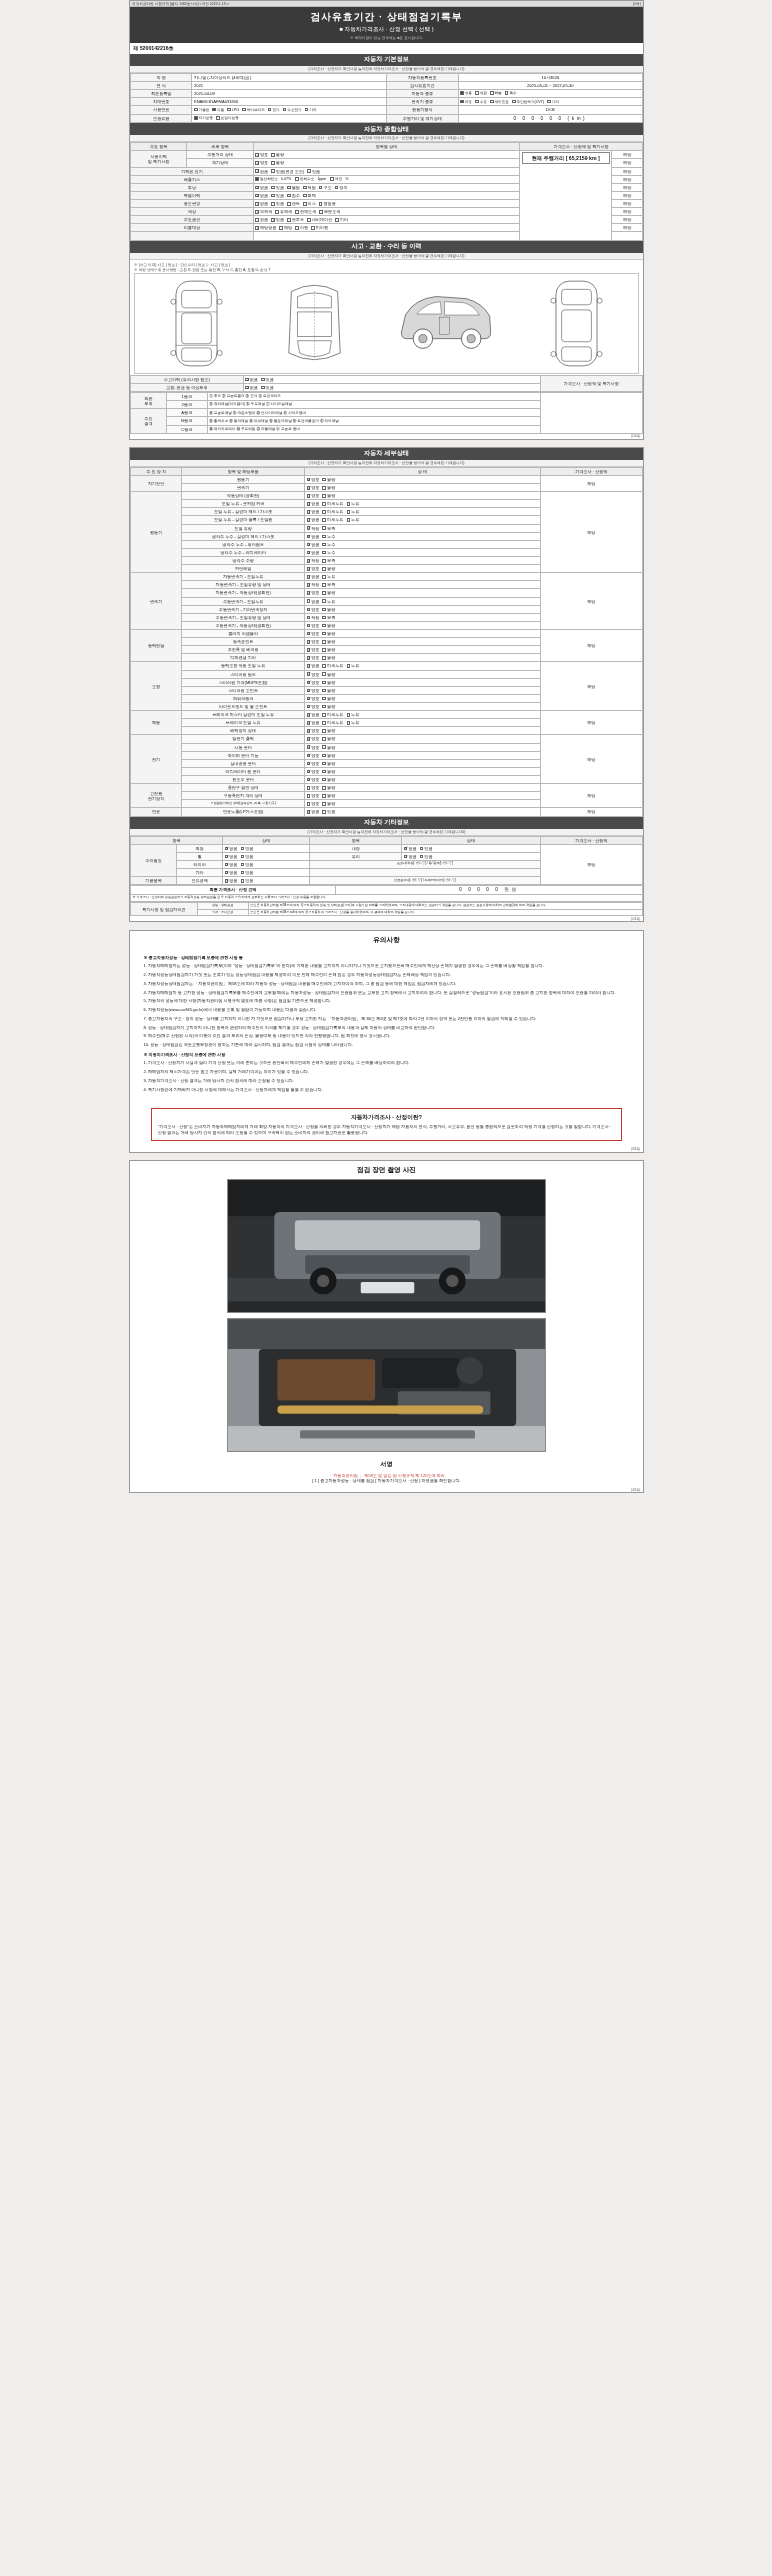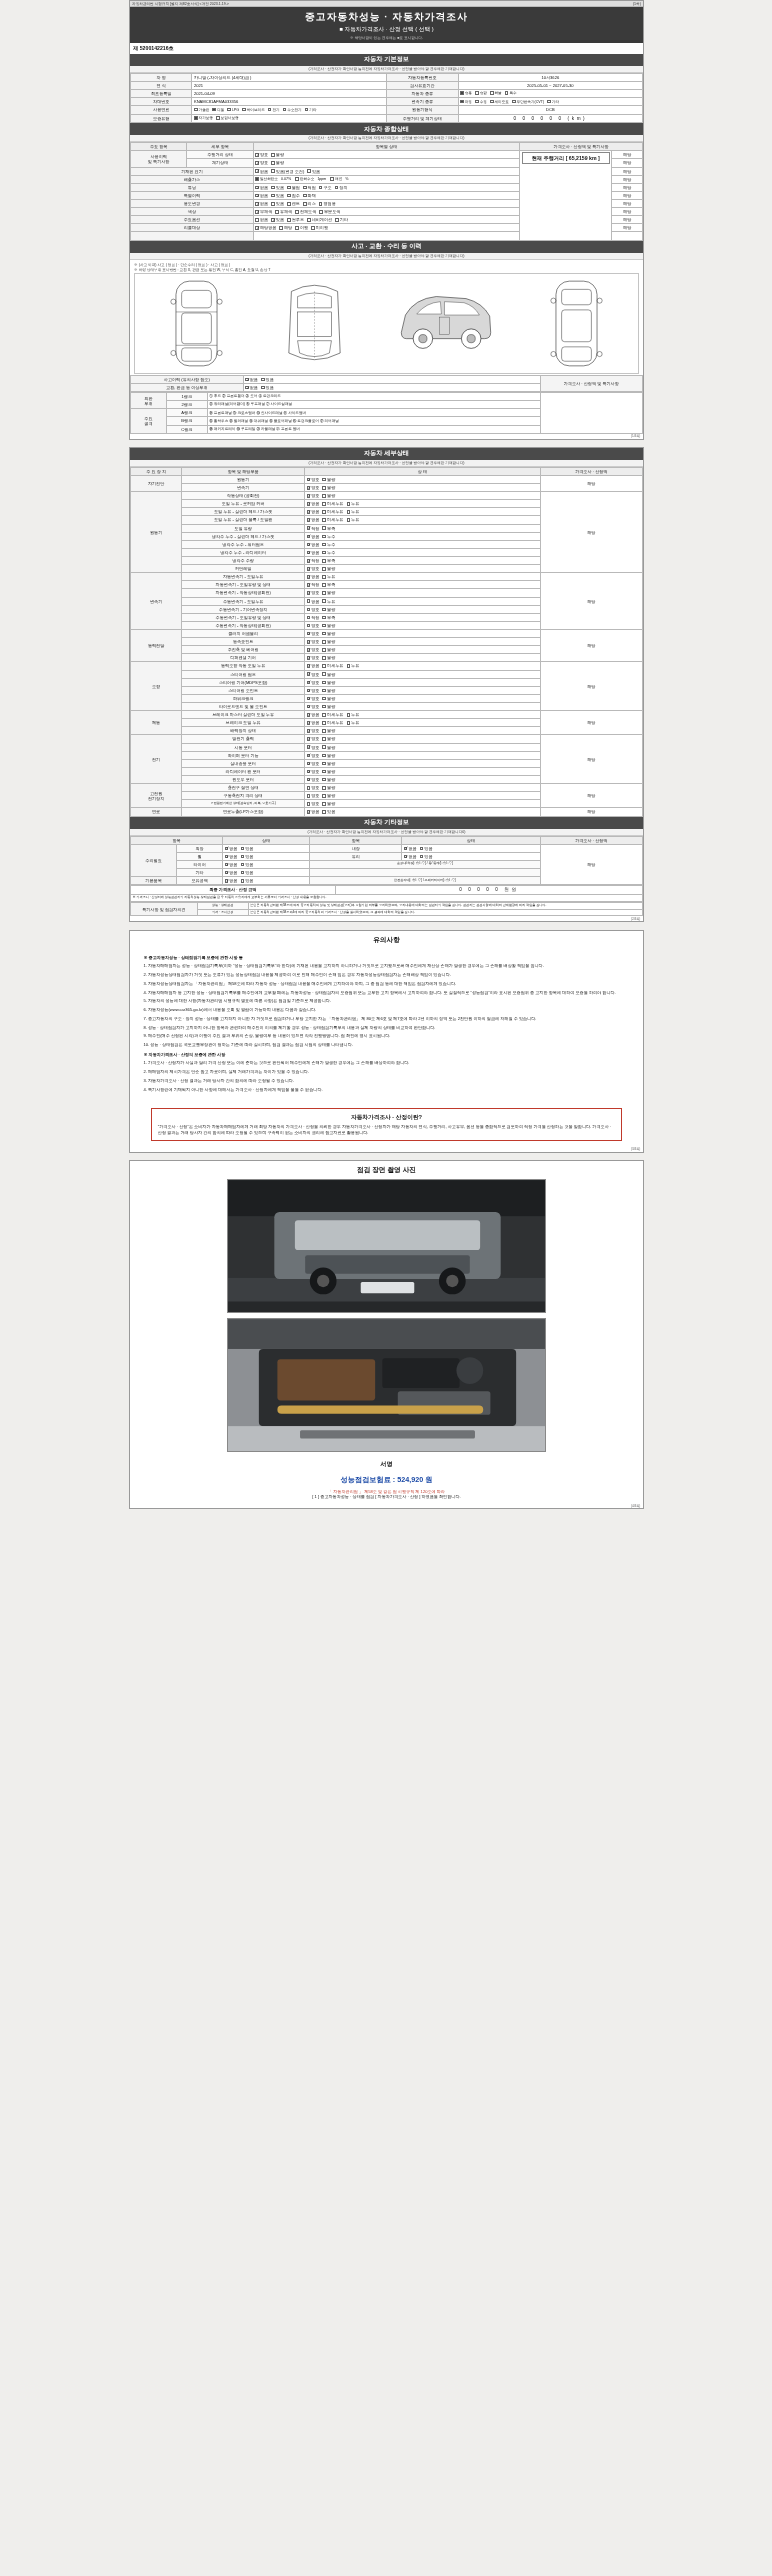--- a/index.html
+++ b/index.html
@@ -103,21 +103,21 @@
 </head>
 <body>
 
 <div class="page">
   <div class="microbar">
     <span>자동차관리법 시행규칙 [별지 제82호서식] &lt;개정 2023.1.19.&gt;</span>
     <span>(1쪽)</span>
   </div>
 
   <div class="dark-head">
-    <div class="t1">중고자동차성능 · 자동차가격조사</div>
+    <div class="t1">검사유효기간 · 상태점검기록부</div>
     <div class="t2">■ 자동차가격조사 · 산정 선택 ( 선택 )</div>
     <div class="t3">※ 해당사항이 있는 경우에는 ■로 표시합니다.</div>
   </div>
 
   <div class="docno">
     <span>제</span>
     <span>5200142216호</span>
   </div>
 
   <div class="secbar">자동차 기본정보</div>
@@ -738,21 +738,17 @@
       <rect x="300" y="76" width="150" height="58" rx="5" fill="#1f2123"></rect>
       <rect x="330" y="140" width="180" height="46" rx="5" fill="#55585b"></rect>
       <circle cx="470" cy="100" r="26" fill="#3a3d40"></circle>
       <rect x="96" y="168" width="400" height="16" rx="8" fill="#c9a14a"></rect>
       <rect x="0" y="208" width="620" height="52" fill="#b9bcbf"></rect>
       <rect x="140" y="216" width="340" height="16" rx="3" fill="#6f7275"></rect>
     </svg>
   </div>
 
   <div class="sign-head">서명</div>
-  <div class="fee">
-    <span>성능점검보험료 :</span>
-    <span>524,920 원</span>
-  </div>
   <div class="foot-red">「 자동차관리법 」 제58조 및 같은 법 시행규칙 제 120조에 따라</div>
   <div class="foot-blk">[ 1 ] 중고자동차성능 · 상태를 점검 [ 자동차가격조사 · 산정 ] 하였음을 확인합니다.</div>
   <div class="btmmark">(4/4쪽)</div>
 </div>
 
 
 </body></html>

